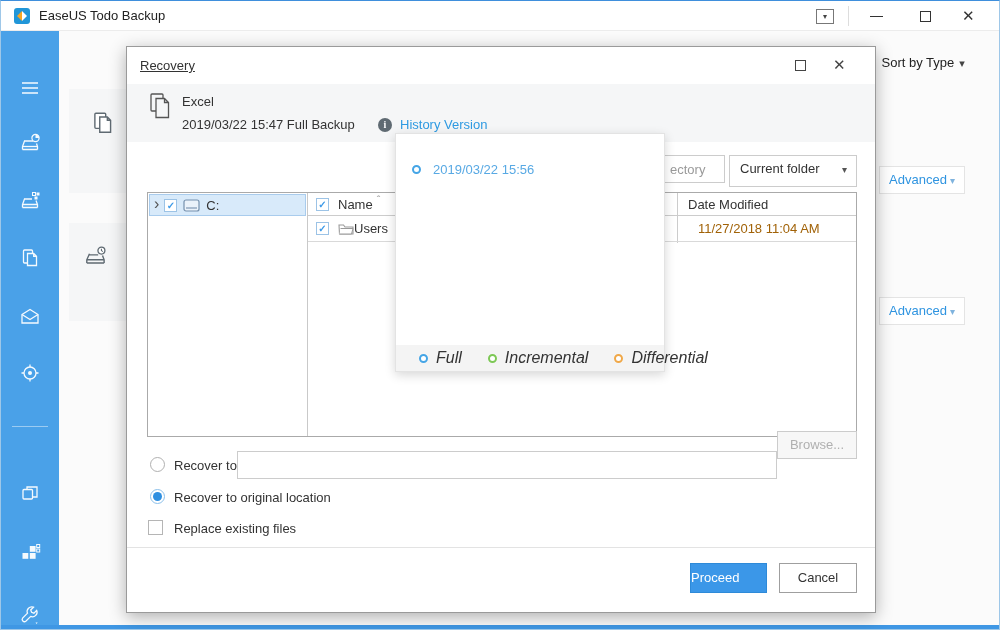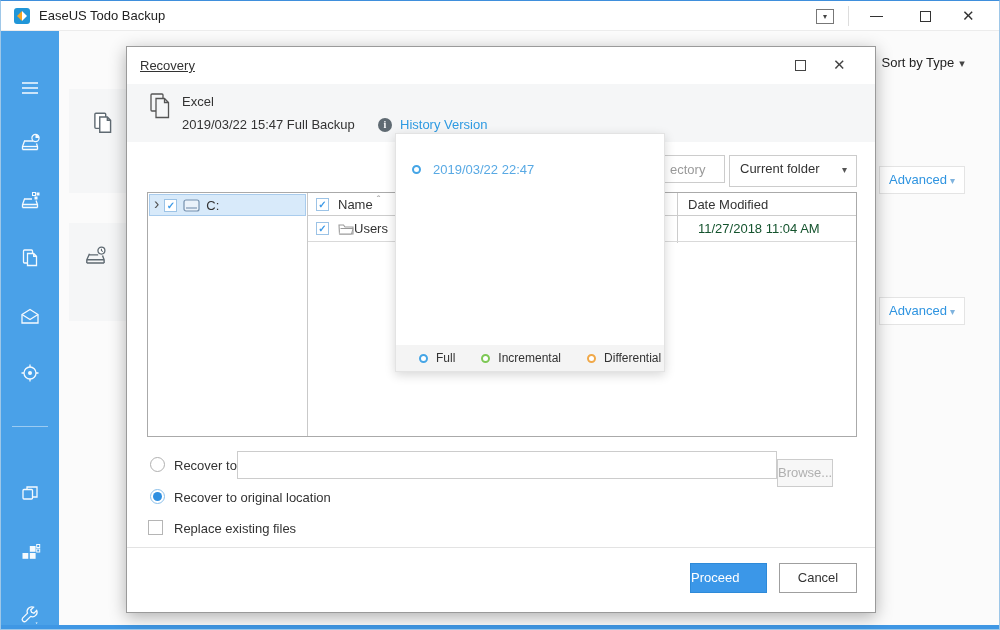--- a/index.html
+++ b/index.html
@@ -56,21 +56,21 @@
            border:1px solid #e3e3e3; box-shadow:0 3px 10px rgba(0,0,0,.16); z-index:50; }
   .ver-item { position:absolute; left:16px; top:26px; height:18px; display:flex; align-items:center; }
   .ring { width:9px; height:9px; border-radius:50%; background:#fff; flex:none; }
   .ring-full { border:2px solid #45a5e6; }
   .ring-inc  { border:2px solid #7dc855; }
   .ring-diff { border:2px solid #f0a848; }
   .ver-label { margin-left:12px; color:#58a9e4; }
   .legend { position:absolute; left:0; bottom:0; width:100%; height:26px; background:#f4f4f4;
             display:flex; align-items:center; padding-left:15px; }
   .legend .item { display:flex; align-items:center; margin-right:18px; }
-  .legend .item span { margin-left:8px; color:#333; font-size:12px; }
+  .legend .item span { margin-left:8px; color:#333; font-size:16px;font-style:italic; }
 
   
   .search-frag { position:absolute; left:440px; top:108px; width:158px; height:28px; background:#fff;
                  border:1px solid #ccc; z-index:10; }
   .search-frag span { position:absolute; left:102px; top:6px; color:#9a9a9a; }
   .folder-select { position:absolute; left:602px; top:108px; width:128px; height:32px; background:#fff;
                    border:1px solid #ccc; line-height:26px; padding-left:10px; z-index:10; }
   .folder-select .cd { position:absolute; right:9px; top:0; font-size:10px; color:#555; }
 
   
@@ -87,30 +87,30 @@
   .file-head .cbx { margin-left:8px; }
   .head-name { margin-left:9px; color:#333; }
   .sort-ind { margin-left:4px; margin-top:-8px; color:#999; font-size:11px; }
   .col-div { position:absolute; left:529px; top:0; width:1px; height:50px; background:#ccc; }
   .date-head { position:absolute; left:540px; top:4px; color:#333;text-align:right; }
   .file-row { position:absolute; left:160px; top:23px; right:0; height:26px; border-bottom:1px solid #d9d9d9;
               display:flex; align-items:center; }
   .file-row .cbx { margin-left:8px; }
   .folder-ic { width:16px; height:13px; margin-left:9px; flex:none; }
   .row-name { color:#333; }
-  .row-date { position:absolute; left:390px; color:#14532d; }
+  .row-date { position:absolute; left:390px; color:#a16207; }
 
   
   .radio { position:absolute; width:15px; height:15px; border-radius:50%; background:#fff; border:1px solid #b0b0b0; }
   .radio-on { border:1px solid #8cc0ea; }
   .radio-on::after { content:""; position:absolute; left:2px; top:2px; width:9px; height:9px; border-radius:50%; background:#2f8fe0; }
   .lbl { position:absolute; color:#333; }
   .path-input { position:absolute; left:110px; top:404px; width:540px; height:28px; border:1px solid #ccc;
                 padding:0 6px; font-family:"Liberation Sans",sans-serif; font-size:13px; color:#333; }
-  .browse-btn { position:absolute; left:650px; top:412px; width:56px; height:28px; background:#f7f7f7;
+  .browse-btn { position:absolute; left:650px; top:384px; width:80px; height:28px; background:#f7f7f7;
                 border:1px solid #ccc; color:#b0b0b0; text-align:center; line-height:26px; }
   .replace-cbx { position:absolute; left:21px; top:473px; width:15px; height:15px; background:#fff; border:1px solid #b5b5b5; }
 
   .footer-div { position:absolute; left:0; top:500px; width:100%; height:1px; background:#e3e3e3; }
   .proceed-btn { position:absolute; left:563px; top:516px; width:77px; height:30px; background:#3b97e8;
                  border:1px solid #2e8ad8; color:#fff; text-align:left; line-height:28px; }
   .cancel-btn { position:absolute; left:652px; top:516px; width:78px; height:30px; background:#fff;
                 border:1px solid #9f9f9f; color:#333; text-align:center; line-height:28px; }
 </style>
 </head>
@@ -220,21 +220,21 @@
       </svg>
       <span class="bk-name">Excel</span>
       <span class="bk-version">2019/03/22 15:47 Full Backup</span>
       <span class="info-ic">i</span>
       <span class="hist-link">History Version</span>
     </div>
 
     <div class="popup">
       <div class="ver-item">
         <span class="ring ring-full"></span>
-        <span class="ver-label">2019/03/22 22:47</span>
+        <span class="ver-label">2019/03/22 15:56</span>
       </div>
       <div class="legend">
         <div class="item">
           <span class="ring ring-full"></span>
           <span>Full</span>
         </div>
         <div class="item">
           <span class="ring ring-inc"></span>
           <span>Incremental</span>
         </div>

